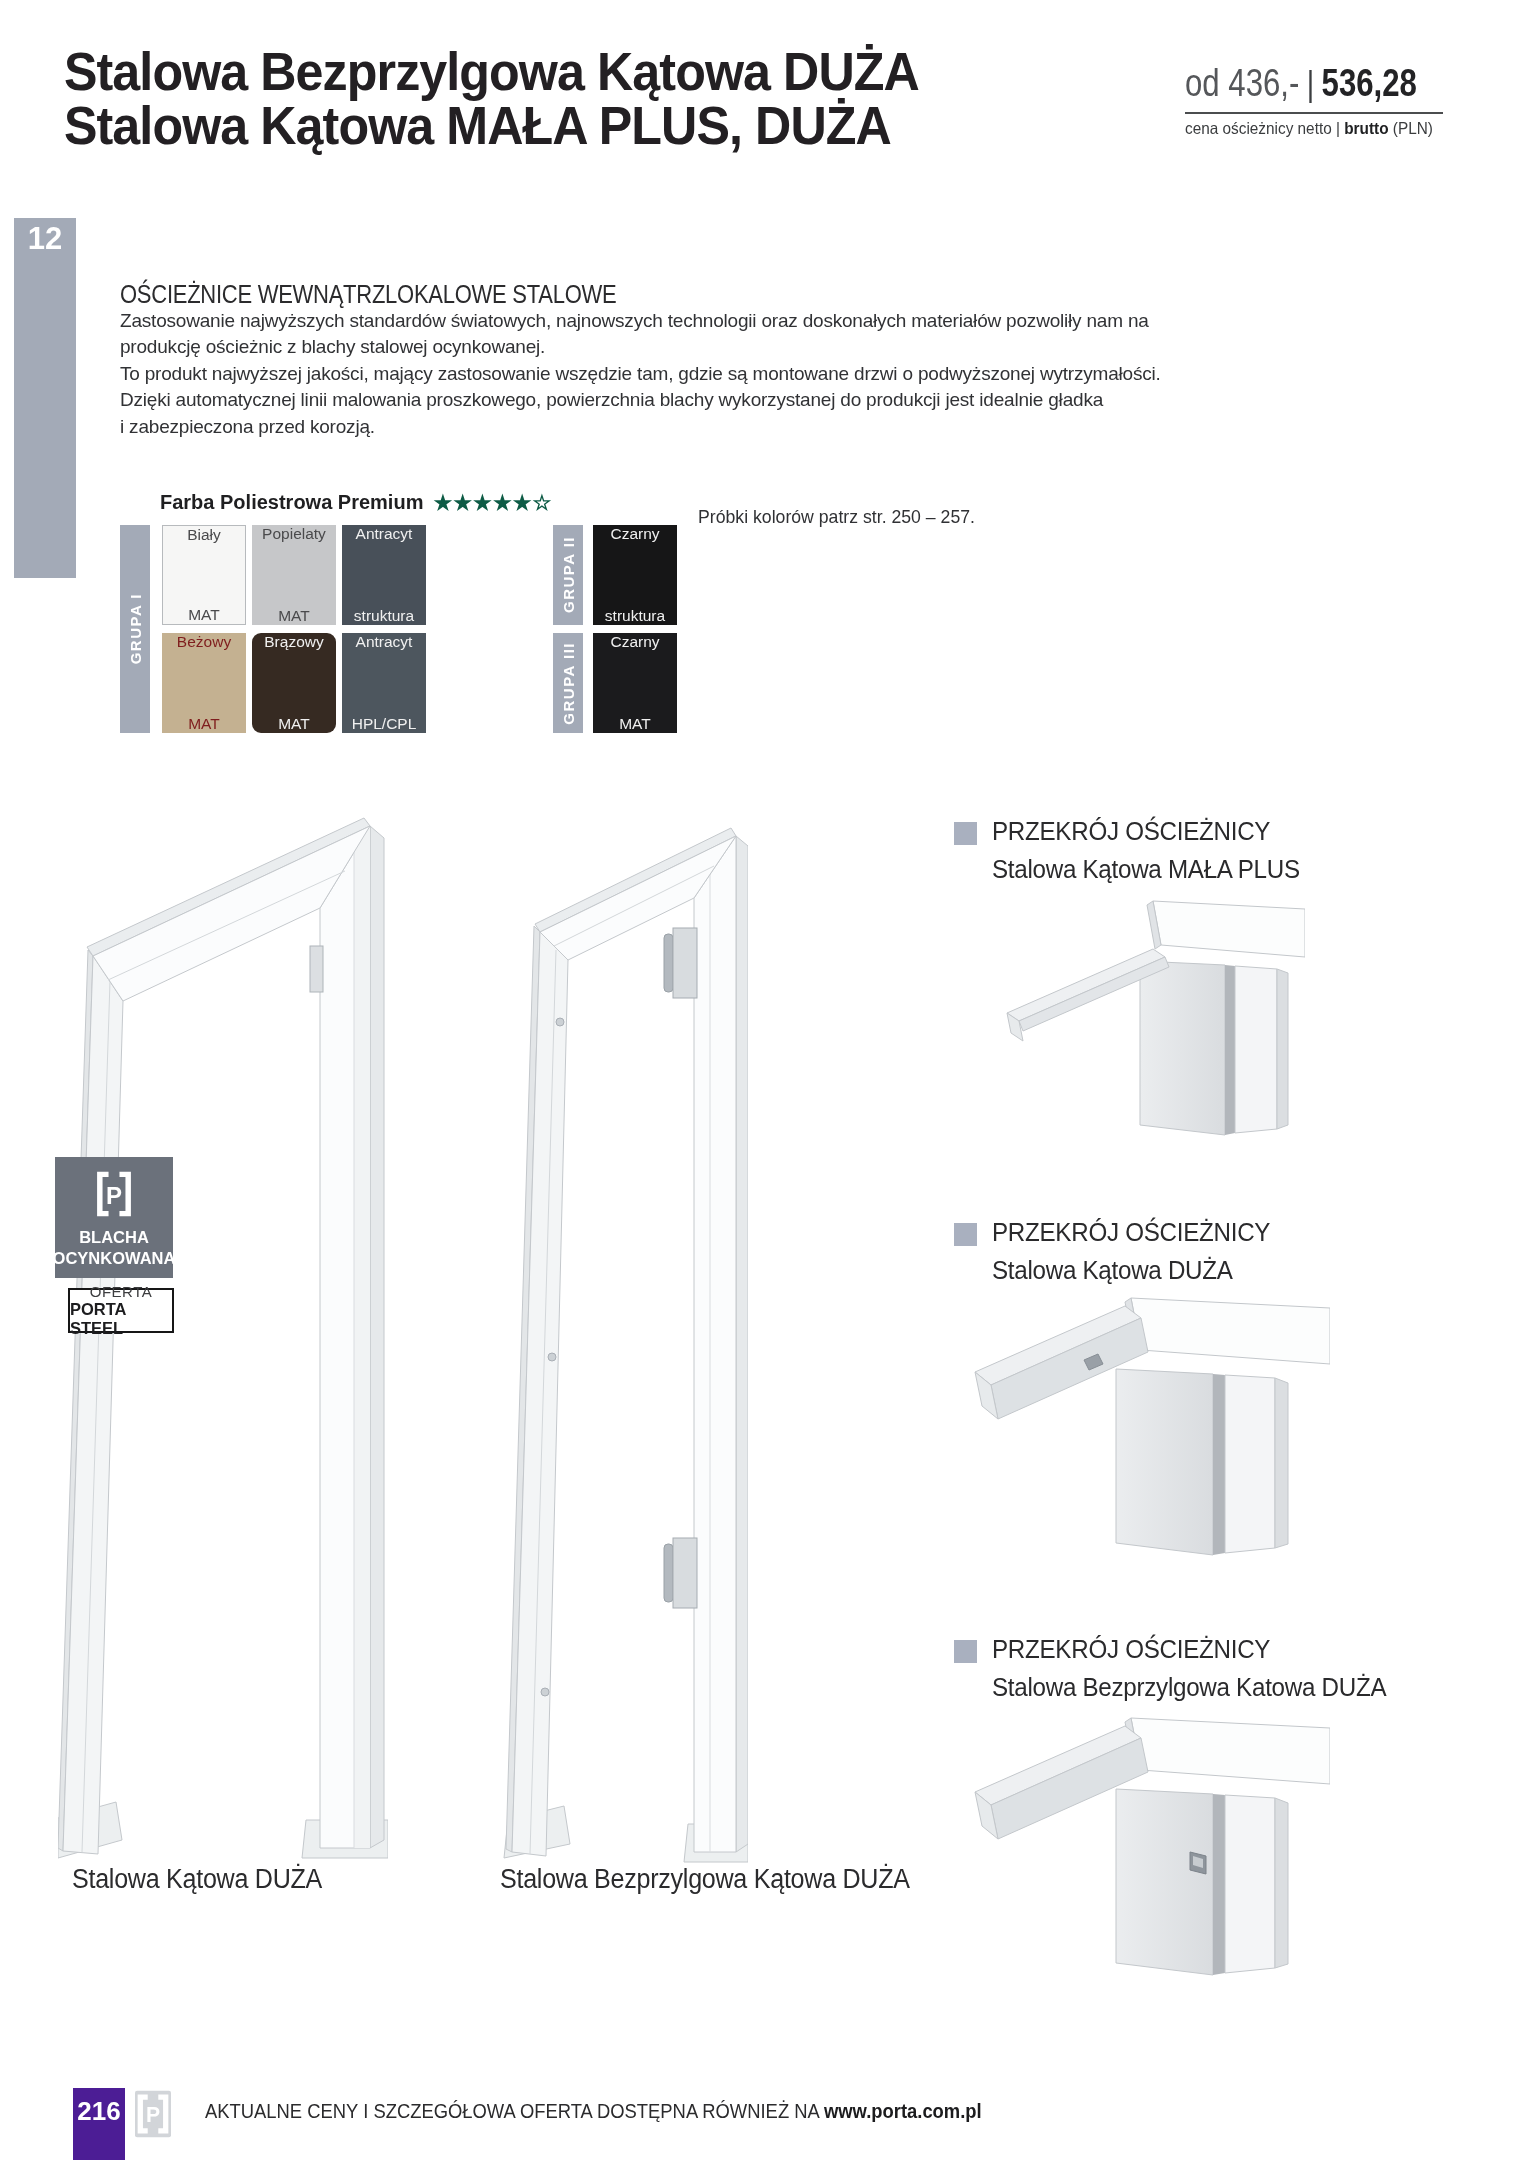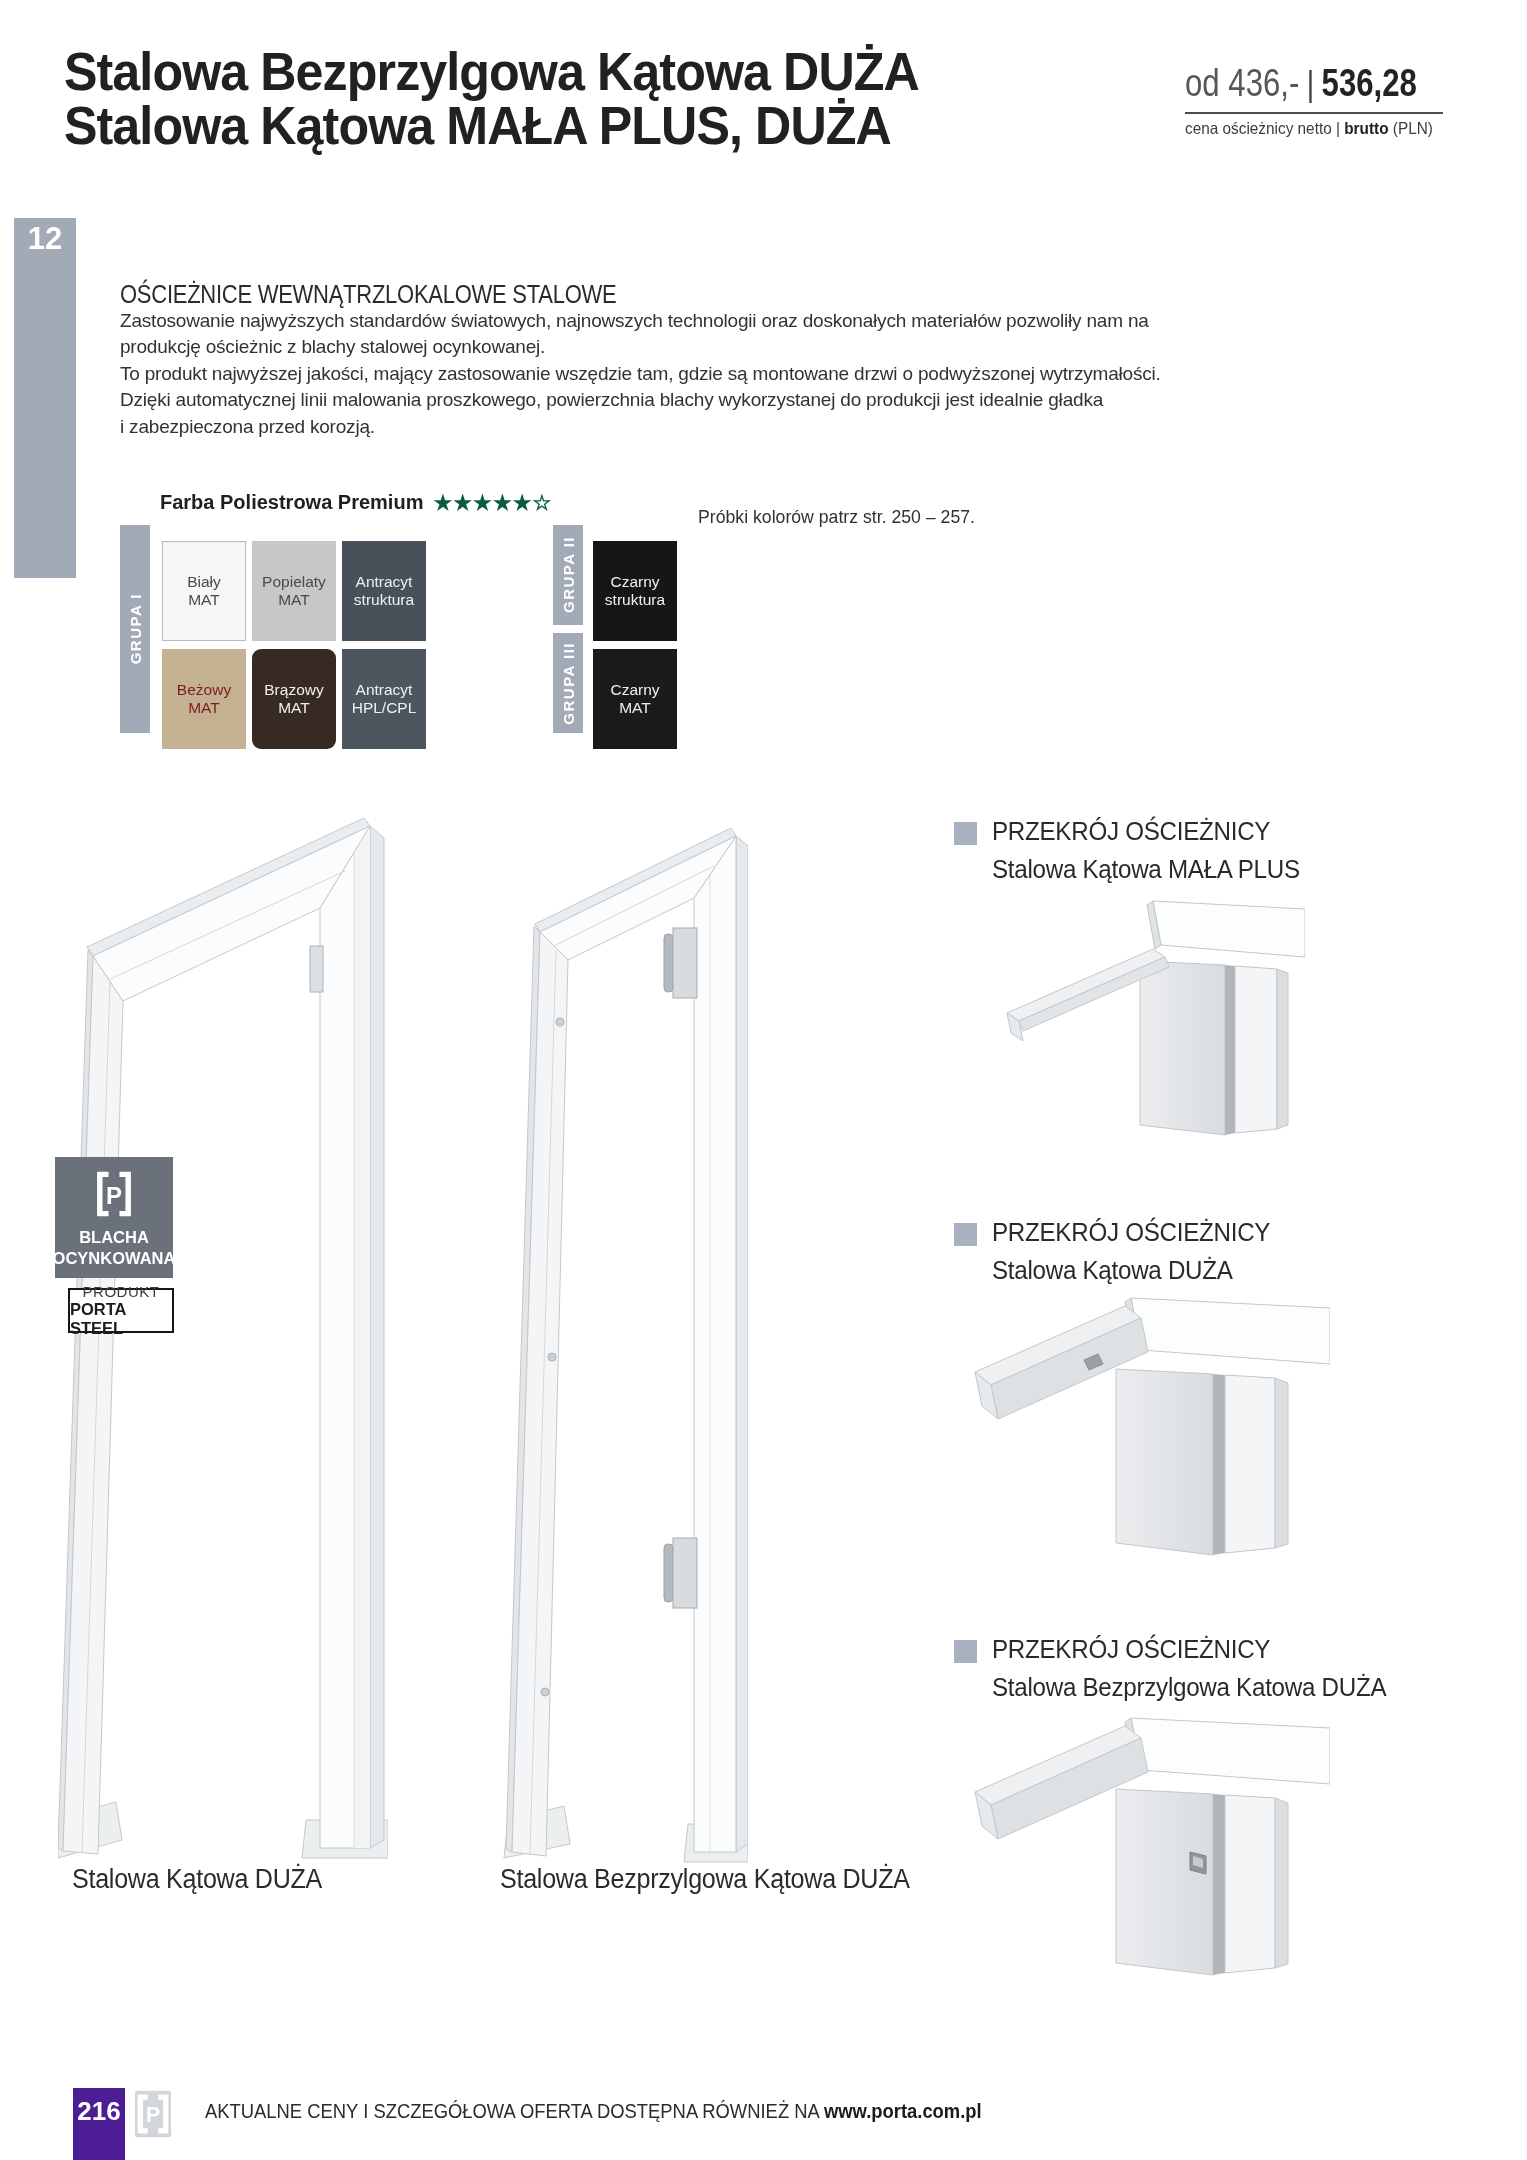--- a/index.html
+++ b/index.html
@@ -34,21 +34,21 @@
   .paint-label{position:absolute;left:160px;top:490px;font-size:20px;font-weight:bold;color:#1f1f21;}
   .stars{font-size:21px;color:#0d5b45;letter-spacing:1px;margin-left:10px;position:relative;top:1px;}
 
   .color-note{position:absolute;left:698px;top:506px;font-size:19px;color:#303134;}
 
   
   .vbar{position:absolute;width:30px;display:flex;align-items:center;justify-content:center;}
   .vbar span{writing-mode:vertical-rl;transform:rotate(180deg);color:#fff;font-weight:bold;
              font-size:15px;letter-spacing:1.5px;white-space:nowrap;}
   .swatch{position:absolute;width:84px;height:100px;display:flex;flex-direction:column;
-          align-items:center;justify-content:center;font-size:15.5px;line-height:18px;text-align:center;margin-top:16px;}
+          align-items:center;justify-content:space-between;font-size:15.5px;line-height:18px;text-align:center;}
   .sw-dark{color:#4a4a4c;}
   .sw-darker{color:#7f1d1d;}
   .sw-light{color:#f0f0f0;}
   .sw-border{border:1px solid #b7babd;box-sizing:border-box;}
 
   
   .sec-bullet{position:absolute;width:23px;height:23px;}
   .sec-text{position:absolute;font-size:26px;line-height:38px;color:#2a2a2c;letter-spacing:-.3px;}
 
   
@@ -199,21 +199,21 @@
       <polyline points="12,4 4,4 4,40 12,40" fill="none" stroke="#ffffff" stroke-width="5"></polyline>
       <polyline points="22,4 30,4 30,40 22,40" fill="none" stroke="#ffffff" stroke-width="5"></polyline>
       <text x="17" y="31" text-anchor="middle" font-size="22" font-weight="bold" fill="#ffffff" font-family="Liberation Sans, sans-serif">P</text>
     </svg>
     <div class="txt">
         <div>BLACHA</div>
         <div>OCYNKOWANA</div>
       </div>
   </div>
   <div class="produkt-badge">
-    <div class="l1">PRODUKT</div>
+    <div class="l1">OFERTA</div>
     <div class="l2">PORTA STEEL</div>
   </div>
 
   <div class="frame-caption" style="left:72px"><span class="cond">Stalowa Kątowa DUŻA</span></div>
   <div class="frame-caption" style="left:500px"><span class="cond">Stalowa Bezprzylgowa Kątowa DUŻA</span></div>
 
   <div class="sec-bullet" style="left: 954px; top: 822px; background-color: rgb(169, 176, 191);"></div>
   <div class="sec-text" style="left:992px;top:812px">
     <div><span class="cond">PRZEKRÓJ OŚCIEŻNICY</span></div>
     <div><span class="cond">Stalowa Kątowa MAŁA PLUS</span></div>

